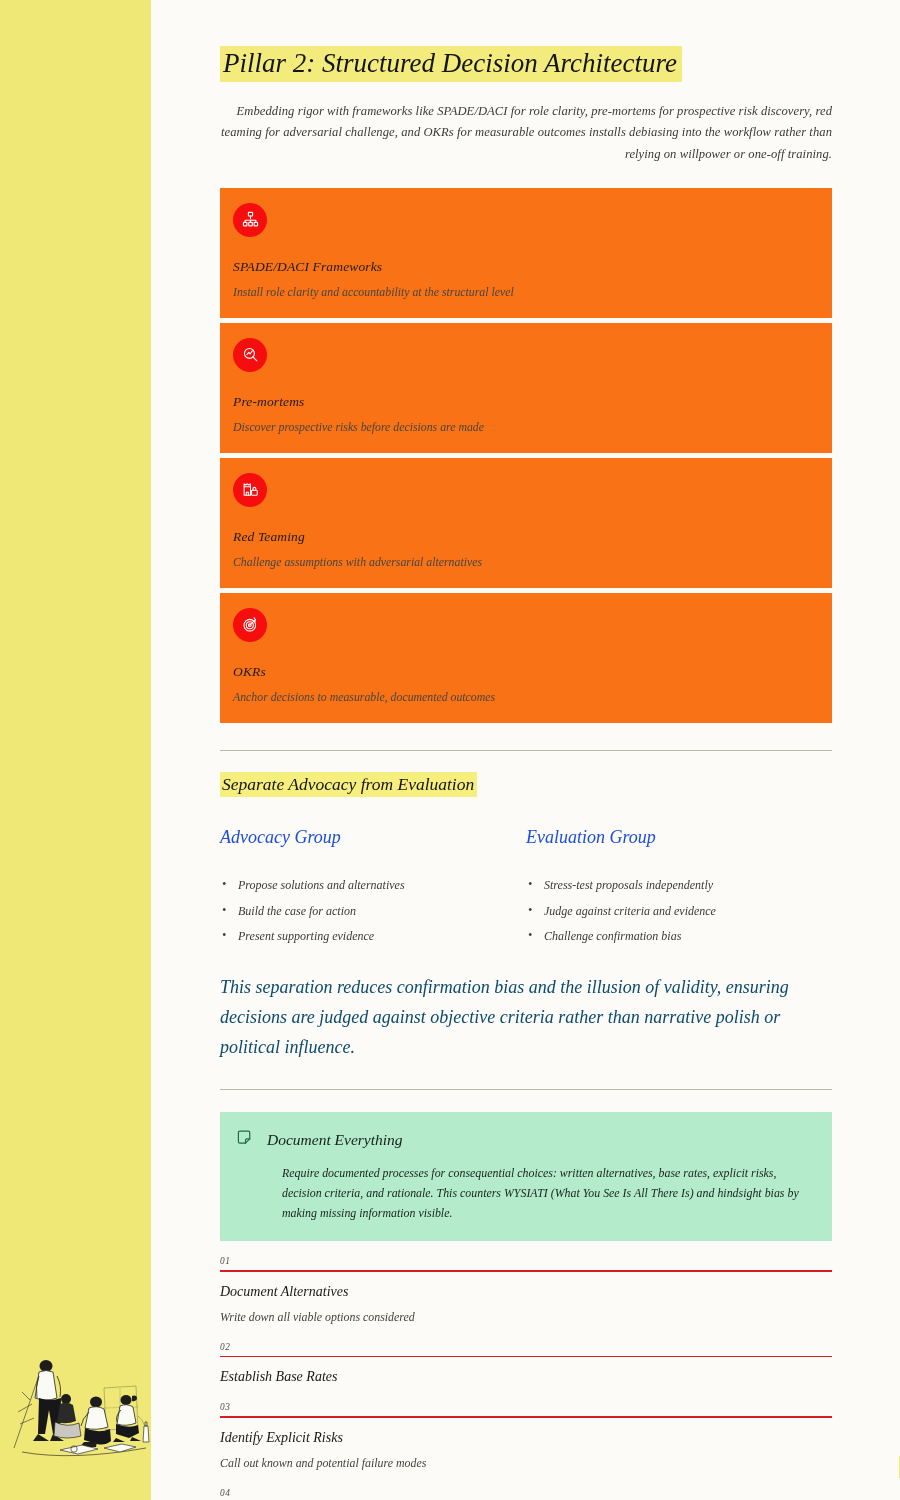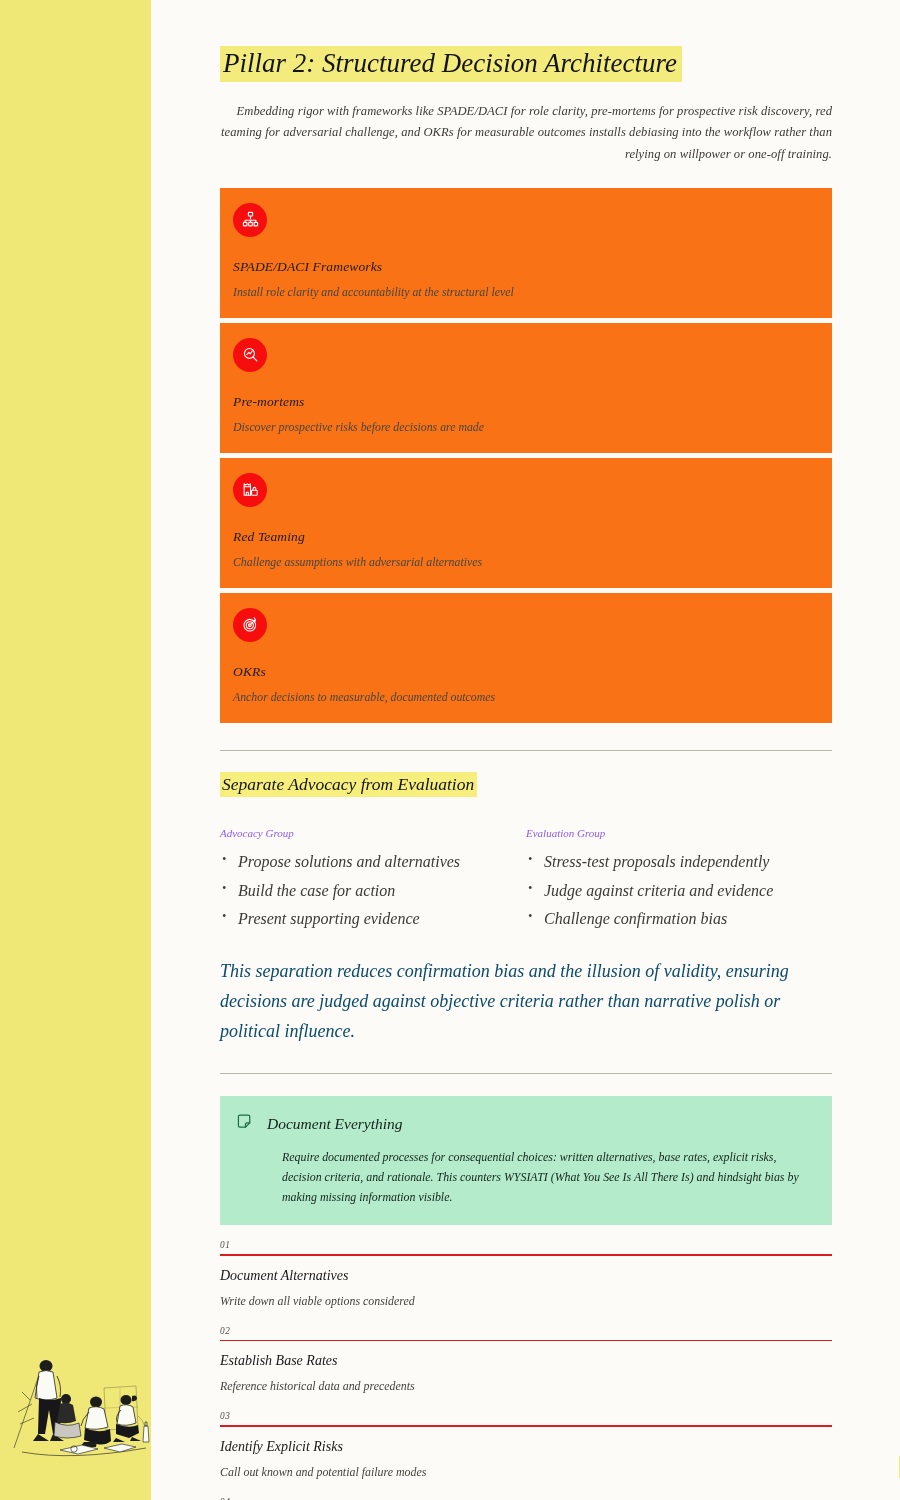--- a/index.html
+++ b/index.html
@@ -117,30 +117,30 @@
     margin: 27px 0 0 0;
   }
 
   
   .cols {
     display: flex;
     margin-top: 32px;
   }
   .col { width: 50%; }
   .col-h {
-    font-size: 11px;
-    color: #8b5cf6;
-    margin: 0 0 14px 0;
+    font-size: 18px;
+    color: #1d4ed8;
+    margin: 0 0 30px 0;
   }
   .col ul {
     list-style: none;
     margin: 0; padding: 0;
   }
   .col li {
-    font-size: 16px;
+    font-size: 12px;
     color: #3b3a36;
     position: relative;
     padding-left: 18px;
     margin-bottom: 10.5px;
   }
   .col li::before {
     content: "•";
     position: absolute;
     left: 2px; top: -1px;
     color: #3b3a36;
@@ -384,21 +384,20 @@
         <div class="step-num">01</div>
         <div class="step-rule"></div>
         <div class="step-title">Document Alternatives</div>
         <div class="step-desc">Write down all viable options considered</div>
       </div>
 
       <div class="step">
         <div class="step-num">02</div>
         <div class="step-rule"></div>
         <div class="step-title">Establish Base Rates</div>
-        <div class="step-desc">Reference historical data and precedents</div>
       </div>
 
       <div class="step">
         <div class="step-num">03</div>
         <div class="step-rule"></div>
         <div class="step-title">Identify Explicit Risks</div>
         <div class="step-desc">Call out known and potential failure modes</div>
       </div>
 
       <div class="step">

